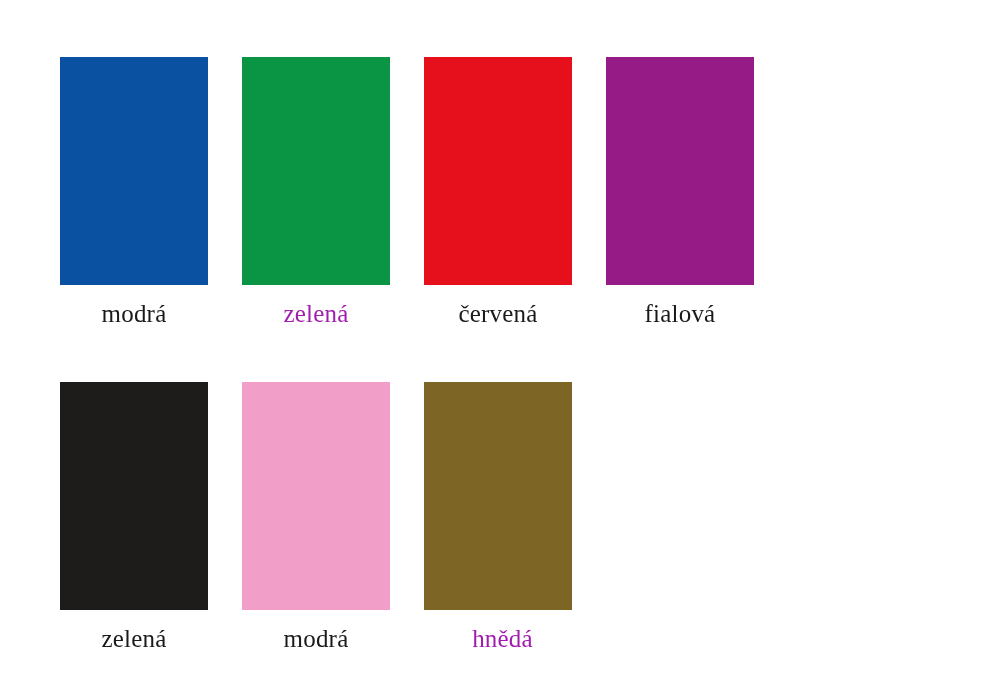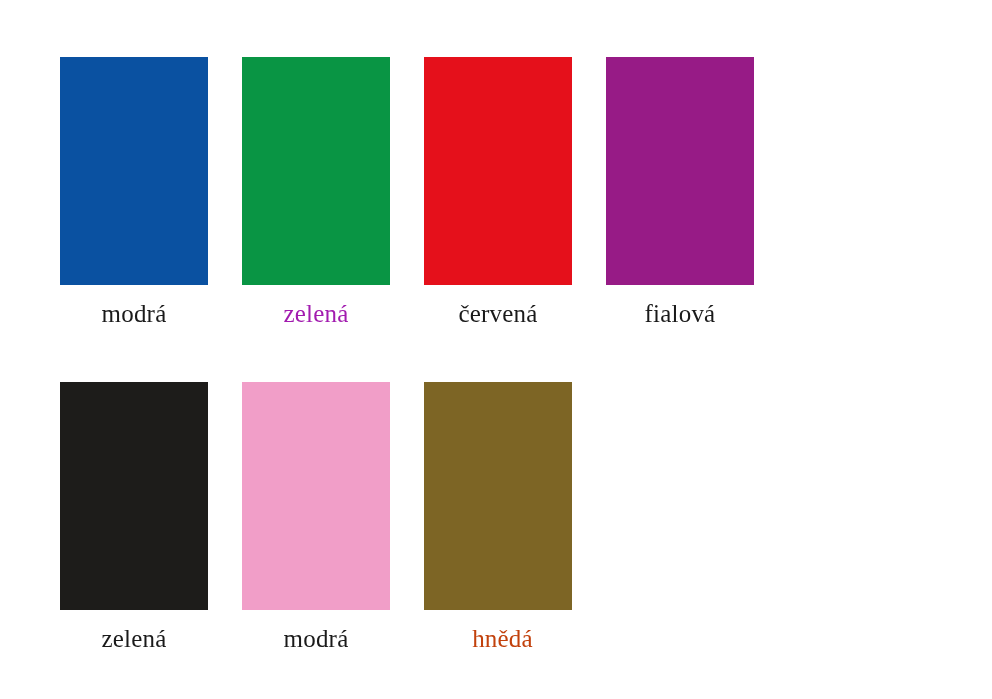--- a/index.html
+++ b/index.html
@@ -93,19 +93,19 @@
     </div>
 
 
     <div class="swatch-cell">
       <div class="swatch-chip" style="background-color: rgb(241, 158, 200);"></div>
       <div class="swatch-label" style="color: rgb(26, 26, 26);">modrá</div>
     </div>
 
     <div class="swatch-cell">
       <div class="swatch-chip" style="background-color: rgb(125, 101, 37);"></div>
-      <div class="swatch-label" style="color: #c2410c; margin-left: 9px;">hnědá</div>
+      <div class="swatch-label" style="color: #a21caf; margin-left: 9px;">hnědá</div>
     </div>
 
 
   </div>
 
 </div>
 
 </body></html>

